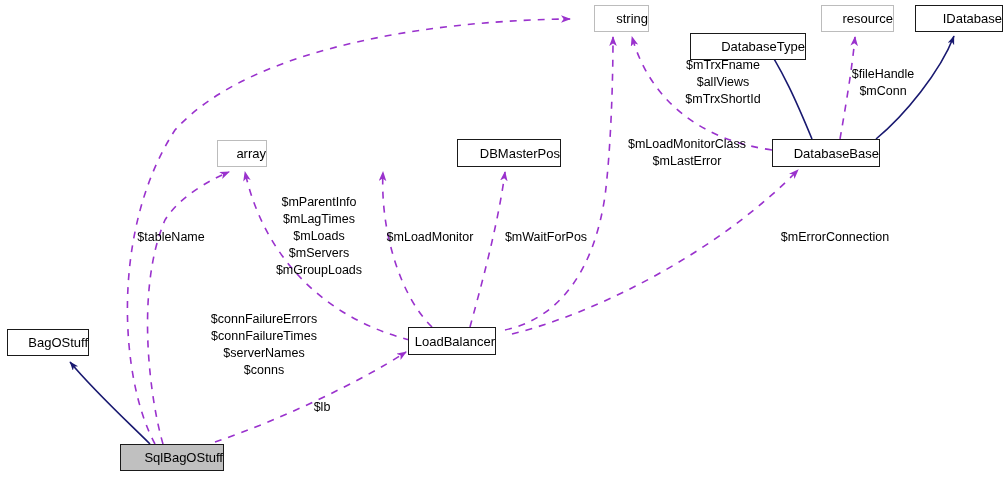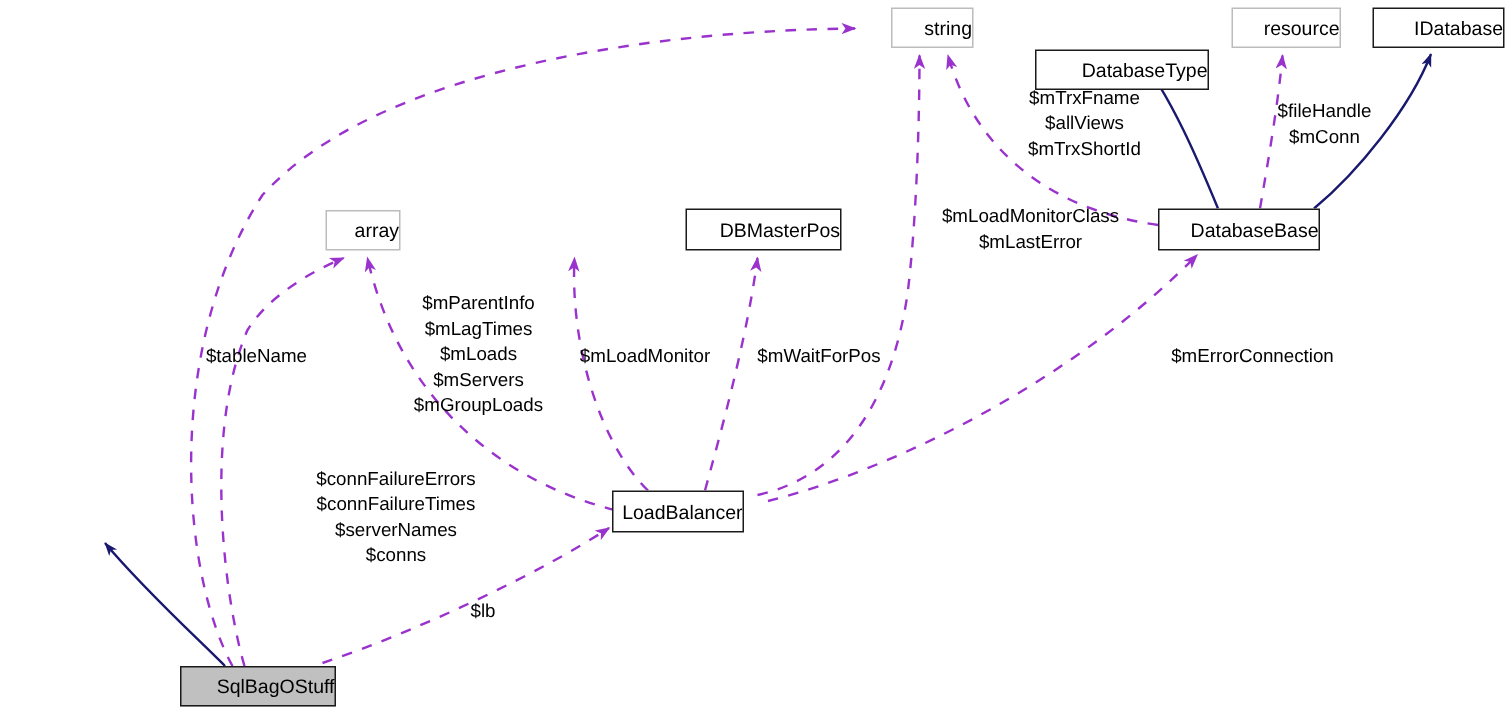--- a/index.html
+++ b/index.html
@@ -97,20 +97,23 @@
   </div>
   <div class="node light" style="left:217px;top:140px;width:50px;height:27px;">
     <span>array</span>
   </div>
   <div class="node solid" style="left:457px;top:139px;width:104px;height:28px;">
     <span>DBMasterPos</span>
   </div>
   <div class="node solid" style="left:772px;top:139px;width:108px;height:28px;">
     <span>DatabaseBase</span>
   </div>
+  <div class="node solid" style="left:7px;top:329px;width:82px;height:27px;">
+    <span>BagOStuff</span>
+  </div>
   <div class="node solid" style="left:408px;top:327px;width:88px;height:28px;">
     <span>LoadBalancer</span>
   </div>
   <div class="node current" style="left:120px;top:444px;width:104px;height:27px;">
     <span>SqlBagOStuff</span>
   </div>
 
   <div class="edge-label" style="left:678px;top:57px;width:90px;">$mTrxFname
 $allViews
 $mTrxShortId</div>

